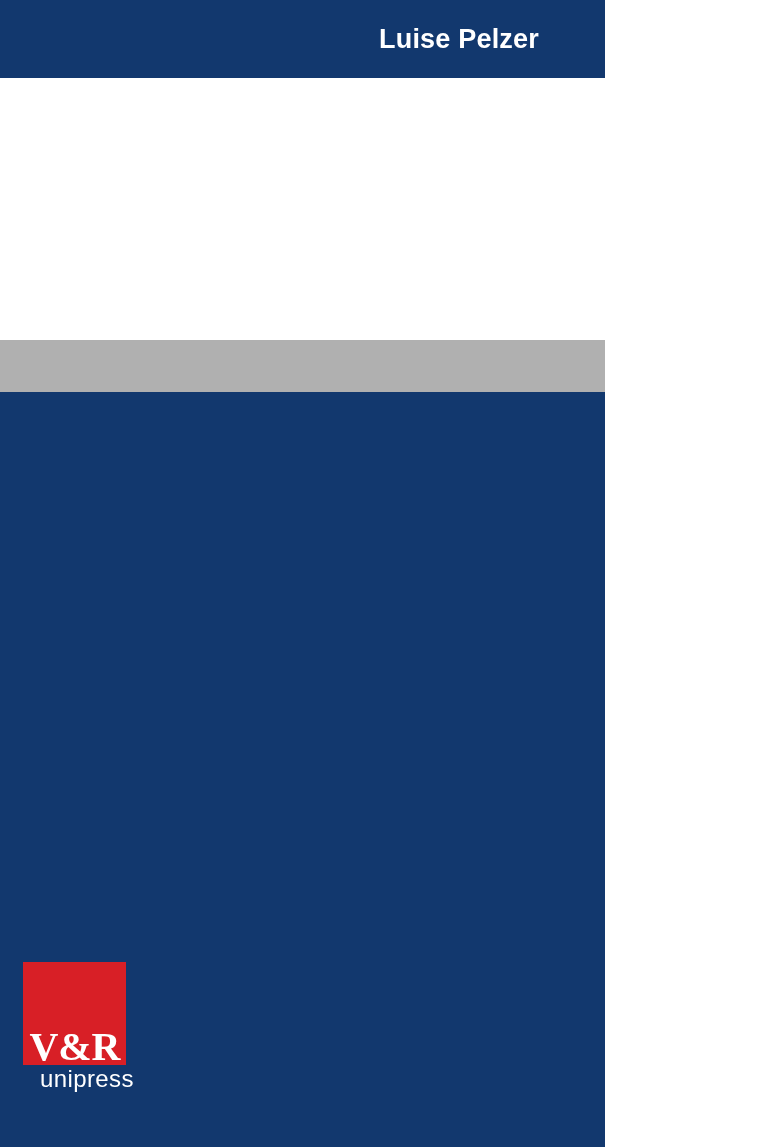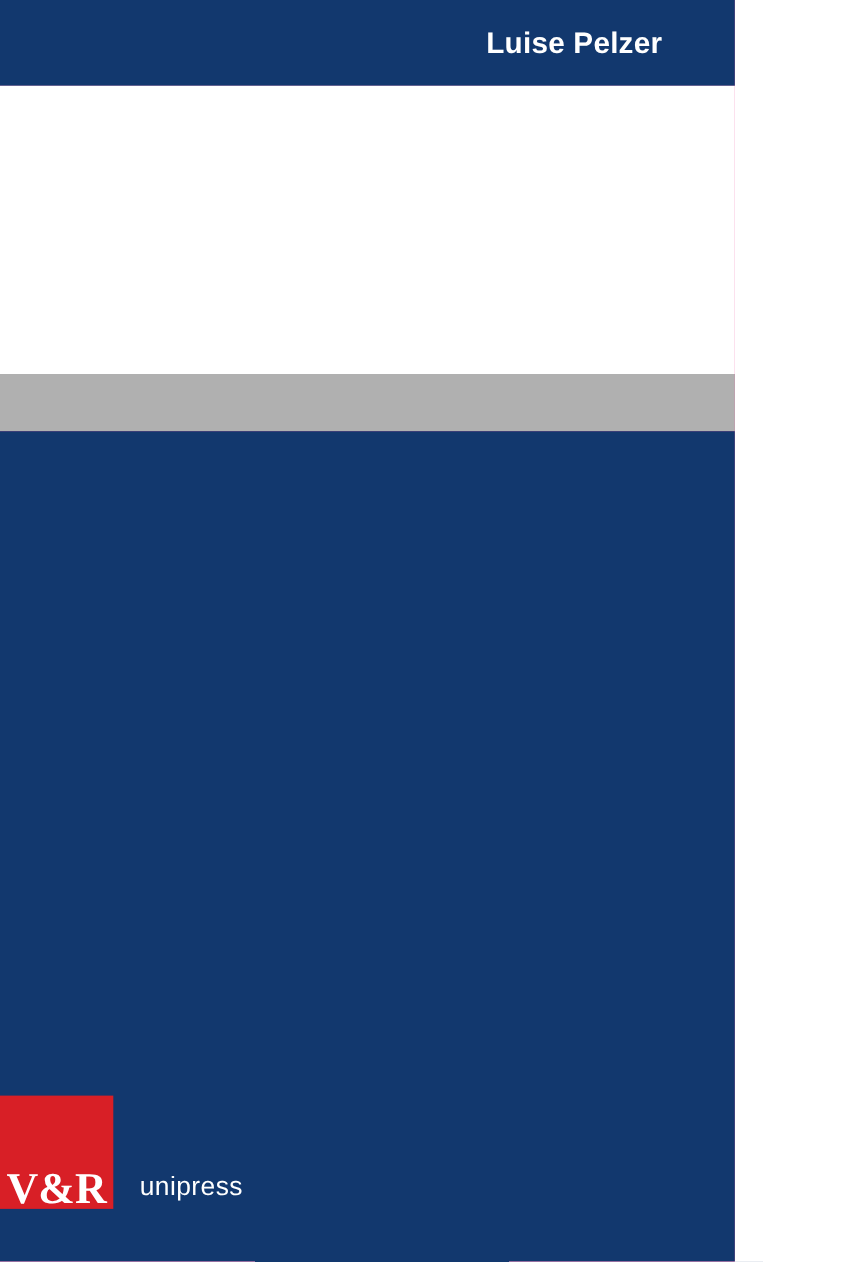--- a/index.html
+++ b/index.html
@@ -5,24 +5,24 @@
   html, body {
     margin: 0;
     padding: 0;
     background: #ffffff;
   }
   body {
     font-family: "Liberation Sans", sans-serif;
   }
   .cover {
     position: relative;
-    width: 668px;
+    width: 605px;
     height: 1147px;
     overflow: hidden;
-    background: #ec4899;
+    background: #d946ef;
   }
   
   .top-band {
     position: absolute;
     left: 0;
     top: 0;
     width: 766px;
     height: 78px;
     background: #12386e;
   }
@@ -81,24 +81,25 @@
     position: absolute;
     left: 0;
     top: 392px;
     width: 766px;
     height: 755px;
     background: #12386e;
   }
   
   .logo-block {
     position: absolute;
-    left: 0;
+    left: 16px;
     bottom: 48px;
     display: flex;
-    align-items: flex-end;
+    align-items: center;
+    flex-direction: column;
   }
   .logo-red {
     width: 103px;
     height: 103px;
     background: #d81f26;
     position: relative;
   }
   .logo-vr {
     position: absolute;
     left: 0;

